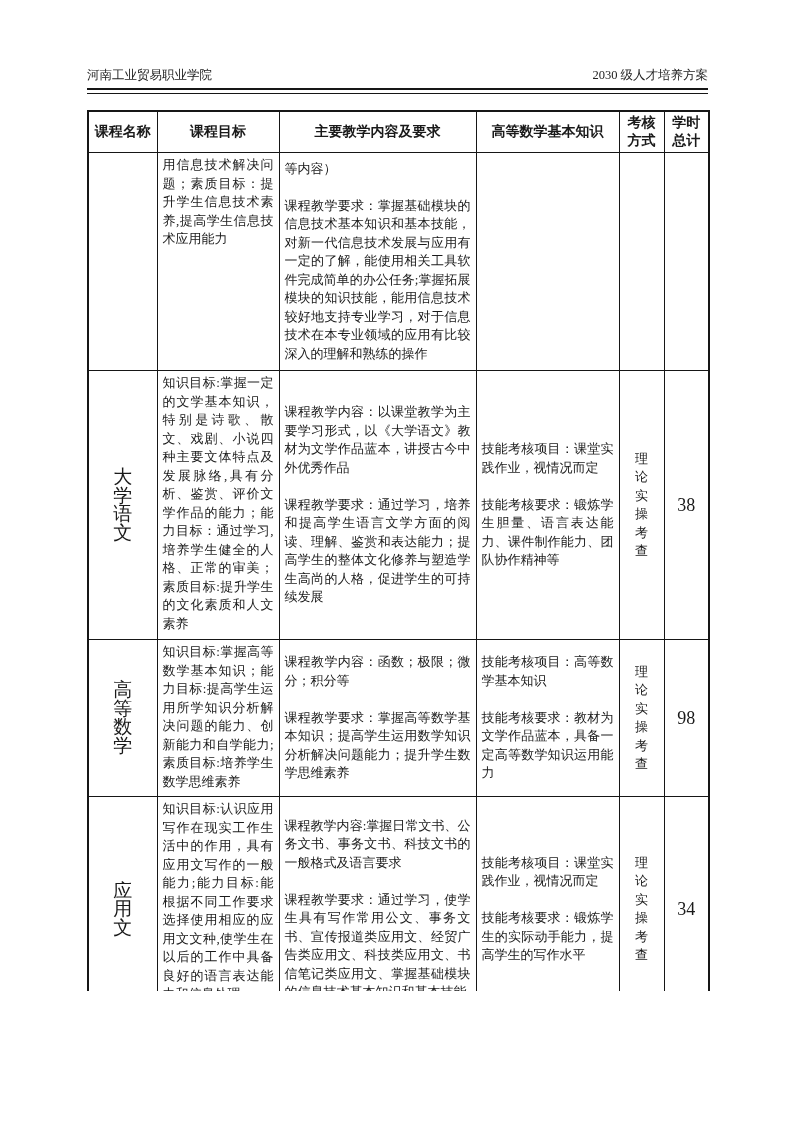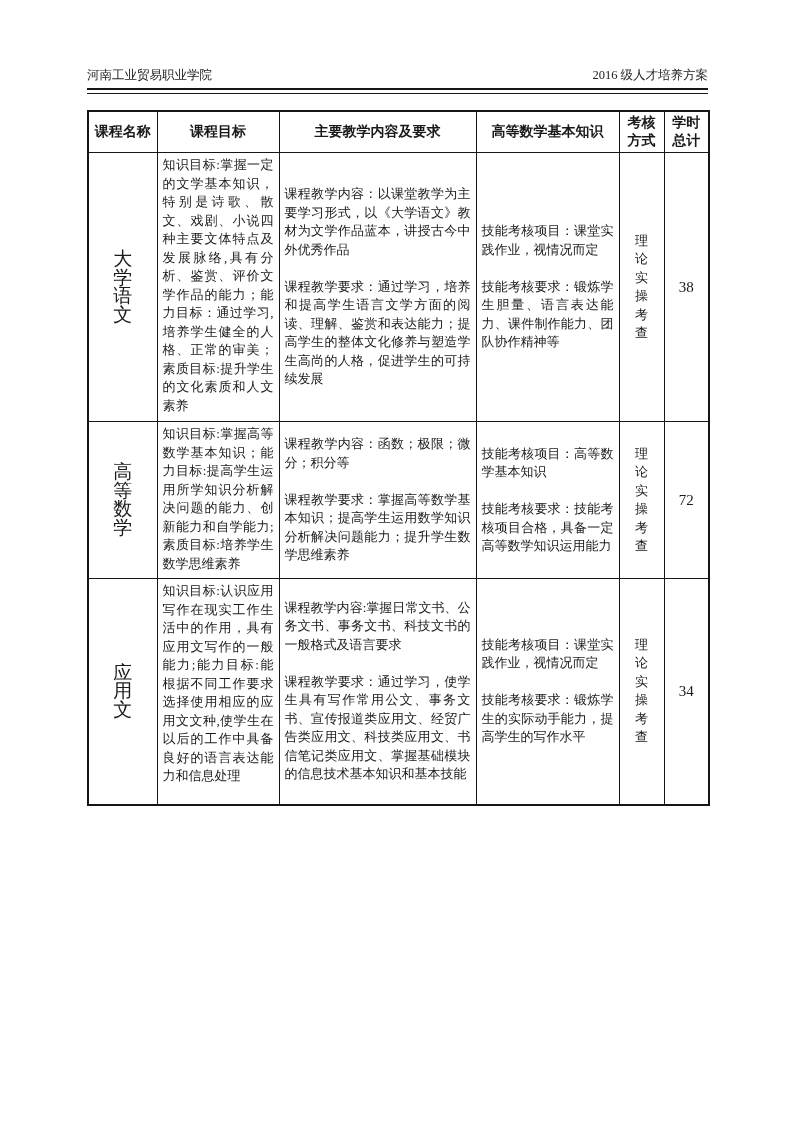--- a/index.html
+++ b/index.html
@@ -73,38 +73,38 @@
   }
   td.c-content, td.c-skills {
     text-align: justify;
   }
   td.c-method {
     text-align: center;
     padding: 3px 12px;
   }
   td.c-hours {
     text-align: center;
-    font-size: 15px;
+    font-size: 18px;
   }
   .page-footer {
     position: absolute;
     left: 90px; top: 1031px;
     font-size: 15px;
     letter-spacing: 1px;
     color: #222222;
   }
 </style>
 </head>
 <body>
 
 <div class="page">
 
   <div class="page-header">
     <span>河南工业贸易职业学院</span>
-    <span>2016 级人才培养方案</span>
+    <span>2030 级人才培养方案</span>
   </div>
 
   <div class="double-rule"></div>
 
   <table class="course-table">
     <colgroup>
       <col style="width:69px">
       <col style="width:122px">
       <col style="width:197px">
       <col style="width:143px">
@@ -117,20 +117,30 @@
         <th>课程目标</th>
         <th>主要教学内容及要求</th>
         <th>高等数学基本知识</th>
         <th>考核
 方式</th>
         <th>学时
 总计</th>
       </tr>
     </thead>
     <tbody>
+      <tr class="r1">
+        <td class="c-course"></td>
+        <td class="c-obj">用信息技术解决问题；素质目标：提升学生信息技术素养,提高学生信息技术应用能力</td>
+        <td class="c-content">等内容）
+
+课程教学要求：掌握基础模块的信息技术基本知识和基本技能，对新一代信息技术发展与应用有一定的了解，能使用相关工具软件完成简单的办公任务;掌握拓展模块的知识技能，能用信息技术较好地支持专业学习，对于信息技术在本专业领域的应用有比较深入的理解和熟练的操作</td>
+        <td class="c-skills"></td>
+        <td class="c-method"></td>
+        <td class="c-hours"></td>
+      </tr>
       <tr class="r2">
         <td class="c-course">大学语文</td>
         <td class="c-obj">知识目标:掌握一定的文学基本知识，特别是诗歌、散文、戏剧、小说四种主要文体特点及发展脉络,具有分析、鉴赏、评价文学作品的能力；能力目标：通过学习,培养学生健全的人格、正常的审美；素质目标:提升学生的文化素质和人文素养</td>
         <td class="c-content">课程教学内容：以课堂教学为主要学习形式，以《大学语文》教材为文学作品蓝本，讲授古今中外优秀作品
 
 课程教学要求：通过学习，培养和提高学生语言文学方面的阅读、理解、鉴赏和表达能力；提高学生的整体文化修养与塑造学生高尚的人格，促进学生的可持续发展</td>
         <td class="c-skills">技能考核项目：课堂实践作业，视情况而定
 
 技能考核要求：锻炼学生胆量、语言表达能力、课件制作能力、团队协作精神等</td>
         <td class="c-method">理论
@@ -139,25 +149,25 @@
         <td class="c-hours">38</td>
       </tr>
       <tr class="r3">
         <td class="c-course">高等数学</td>
         <td class="c-obj">知识目标:掌握高等数学基本知识；能力目标:提高学生运用所学知识分析解决问题的能力、创新能力和自学能力;素质目标:培养学生数学思维素养</td>
         <td class="c-content">课程教学内容：函数；极限；微分；积分等
 
 课程教学要求：掌握高等数学基本知识；提高学生运用数学知识分析解决问题能力；提升学生数学思维素养</td>
         <td class="c-skills">技能考核项目：高等数学基本知识
 
-技能考核要求：技能考核项目合格，具备一定高等数学知识运用能力</td>
+技能考核要求：教材为文学作品蓝本，具备一定高等数学知识运用能力</td>
         <td class="c-method">理论
 实操
 考查</td>
-        <td class="c-hours">72</td>
+        <td class="c-hours">98</td>
       </tr>
       <tr class="r4">
         <td class="c-course">应用文</td>
         <td class="c-obj">知识目标:认识应用写作在现实工作生活中的作用，具有应用文写作的一般能力;能力目标:能根据不同工作要求选择使用相应的应用文文种,使学生在以后的工作中具备良好的语言表达能力和信息处理</td>
         <td class="c-content">课程教学内容:掌握日常文书、公务文书、事务文书、科技文书的一般格式及语言要求
 
 课程教学要求：通过学习，使学生具有写作常用公文、事务文书、宣传报道类应用文、经贸广告类应用文、科技类应用文、书信笔记类应用文、掌握基础模块的信息技术基本知识和基本技能</td>
         <td class="c-skills">技能考核项目：课堂实践作业，视情况而定
 
 技能考核要求：锻炼学生的实际动手能力，提高学生的写作水平</td>

